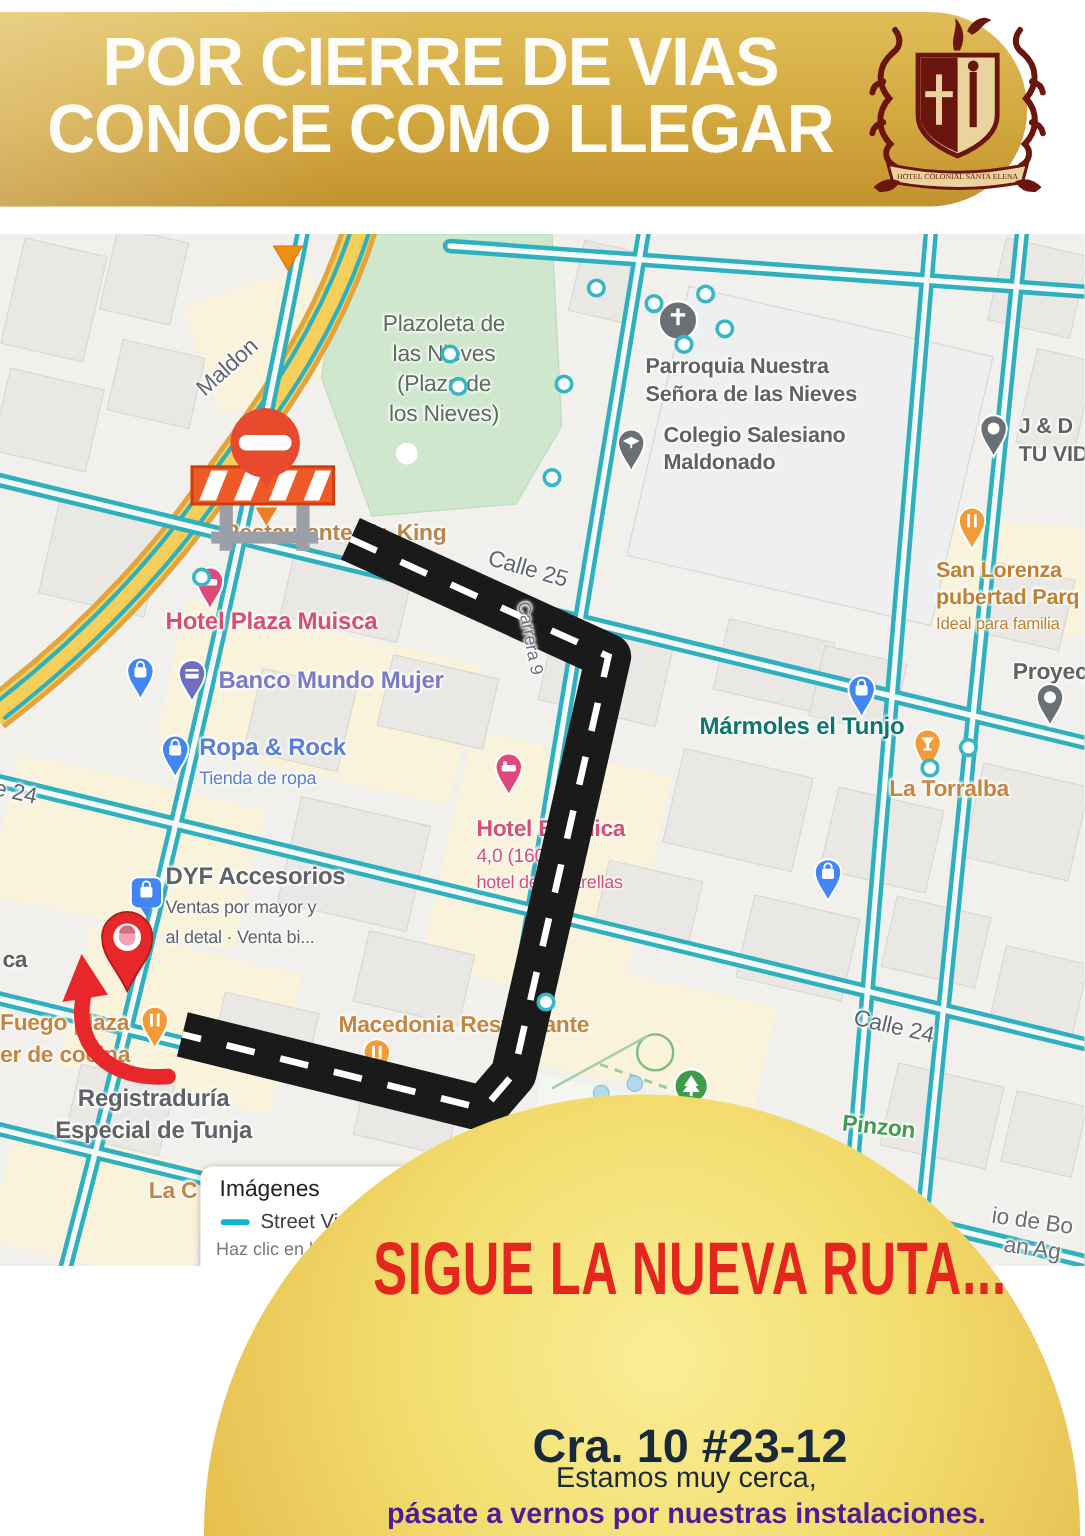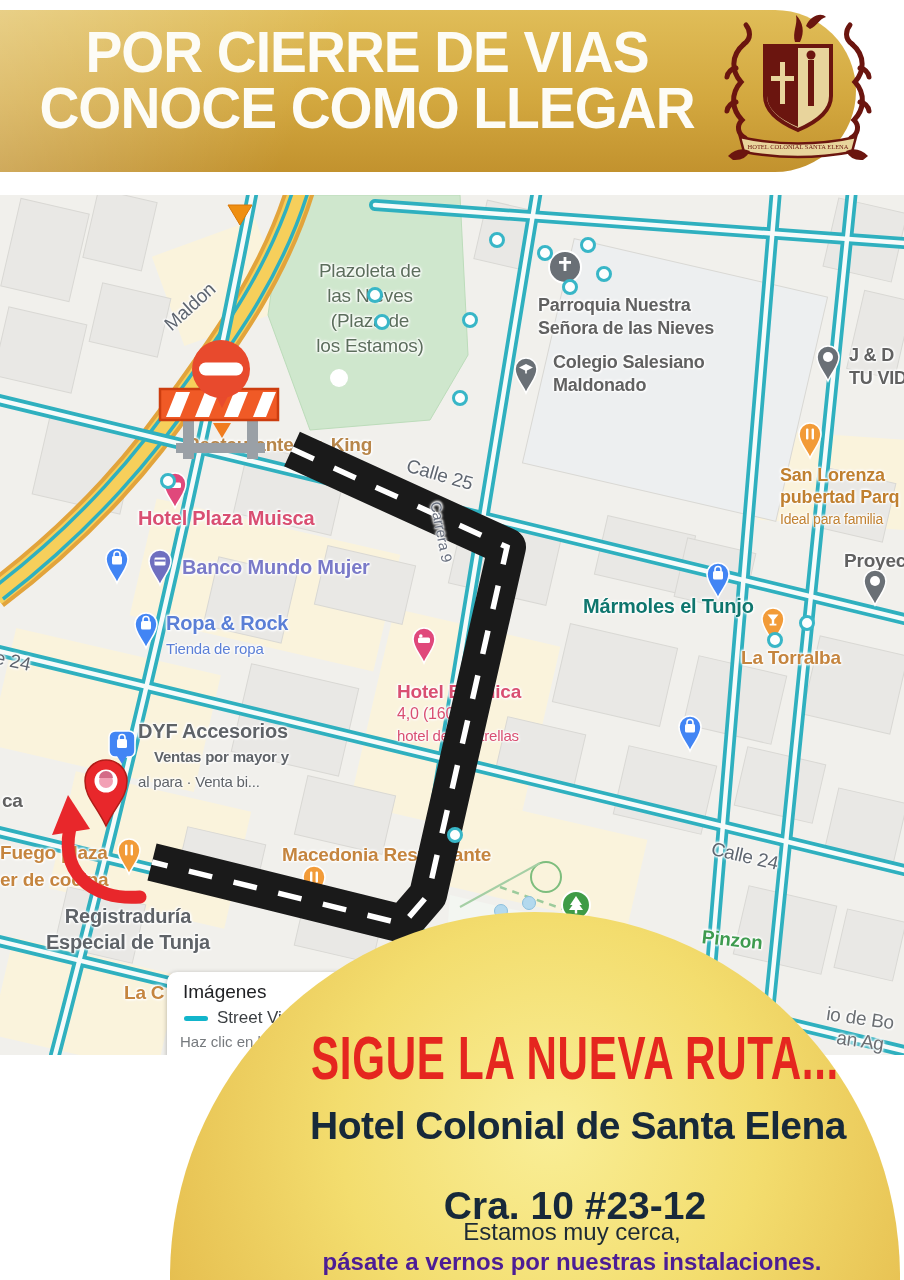--- a/index.html
+++ b/index.html
@@ -237,21 +237,21 @@
         <path d="M140,702 C92,706 56,676 72,626" stroke="#e8272b" stroke-width="13" fill="none" stroke-linecap="round"></path>
         <polygon points="52,640 90,634 68,600" fill="#e8272b"></polygon>
       </g>
     </svg>
 
     <div class="lbl-layer" id="labels-over">
         <div class="map-label" style="left: 370px; top: 63px; color: rgb(92, 110, 92); font-size: 19px; line-height: 25px; font-weight: 400; text-align: center; transform: translateX(-50%); transform-origin: center top;">
           <div>Plazoleta de</div>
           <div>las Nieves</div>
           <div>(Plaza de</div>
-          <div>los Estamos)</div>
+          <div>los Nieves)</div>
         </div>
         <div class="map-label" style="left: 553px; top: 156px; color: rgb(97, 97, 97); font-size: 18px; line-height: 23px;">
           <div>Colegio Salesiano</div>
           <div>Maldonado</div>
         </div>
         <div class="map-label" style="left: 538px; top: 99px; color: rgb(97, 97, 97); font-size: 18px; line-height: 23px;">
           <div>Parroquia Nuestra</div>
           <div>Señora de las Nieves</div>
         </div>
         <div class="map-label" style="left: 849px; top: 149px; color: rgb(97, 97, 97); font-size: 18px; line-height: 23px;">
@@ -271,22 +271,22 @@
         </div>
         <div class="map-label" style="left: 166px; top: 415px; color: rgb(91, 127, 214); font-size: 20px; line-height: 26px;">
           <div>Ropa &amp; Rock</div>
           <div style="font-size: 15px; font-weight: 400;">Tienda de ropa</div>
         </div>
         <div class="map-label" style="left: -34px; top: 445px; color: rgb(95, 102, 112); font-size: 19px; font-weight: 400; transform: rotate(12deg); transform-origin: left top;">
           <div>Calle 24</div>
         </div>
         <div class="map-label" style="left: 138px; top: 524px; color: rgb(95, 99, 104); font-size: 20px; line-height: 25px;">
           <div>DYF Accesorios</div>
-          <div style="font-size: 15px; font-weight: 700; margin-left: 16px;">Ventas por mayor y</div>
-          <div style="font-size: 15px; font-weight: 400;">al para · Venta bi...</div>
+          <div style="font-size: 15px; font-weight: 400;">Ventas por mayor y</div>
+          <div style="font-size: 15px; font-weight: 400;">al detal · Venta bi...</div>
         </div>
         <div class="map-label" style="left: 2px; top: 595px; color: rgb(97, 97, 97); font-size: 19px;">
           <div>ca</div>
         </div>
         <div class="map-label" style="left: 128px; top: 708px; color: rgb(95, 99, 104); font-size: 20px; line-height: 26px; text-align: center; transform: translateX(-50%); transform-origin: center top;">
           <div>Registraduría</div>
           <div>Especial de Tunja</div>
         </div>
         <div class="map-label" style="left: 124px; top: 787px; color: rgb(197, 133, 63); font-size: 19px;">
           <div>La C</div>
@@ -415,17 +415,16 @@
     <div class="legend-card">
       <div class="legend-title">Imágenes</div>
       <div class="legend-dash"></div>
       <div class="legend-text">Street View</div>
       <div class="legend-hint">Haz clic en l</div>
     </div>
   </div>
 
   <div class="gold-circle"></div>
   <div class="footer-line fl-sigue">SIGUE LA NUEVA RUTA...</div>
-  <div class="footer-line fl-hotel">Hotel Colonial de Santa Elena</div>
   <div class="footer-line fl-addr">Cra. 10 #23-12</div>
   <div class="footer-line fl-sub1">Estamos muy cerca,</div>
   <div class="footer-line fl-sub2">pásate a vernos por nuestras instalaciones.</div>
 </div>
 
 </body></html>

